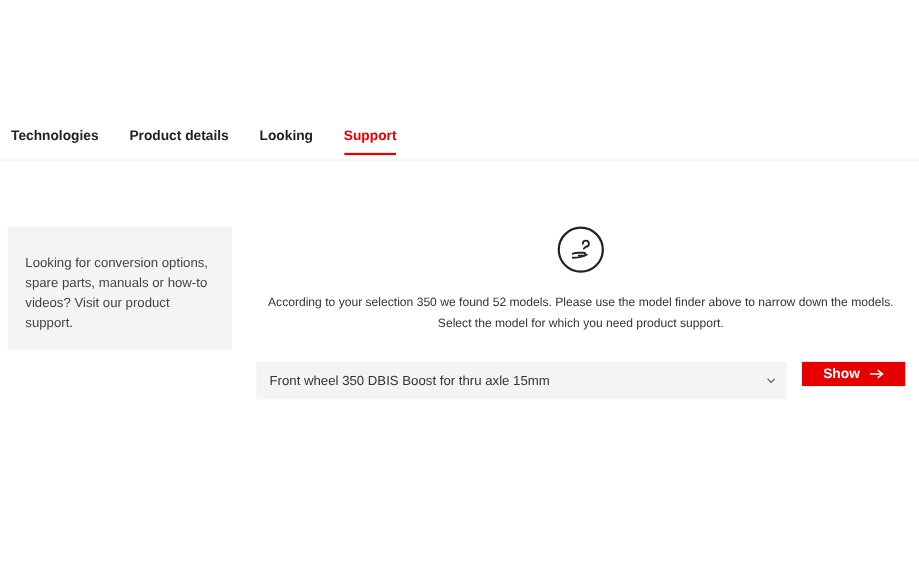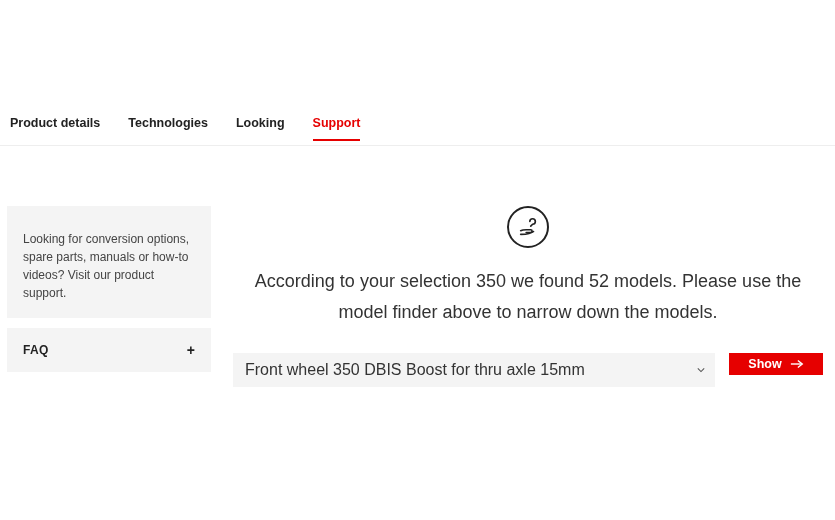--- a/index.html
+++ b/index.html
@@ -84,21 +84,21 @@
     width: 42px;
     height: 42px;
     border: 2px solid #222;
     border-radius: 50%;
     margin: 0 auto 18px auto;
     display: flex;
     align-items: center;
     justify-content: center;
   }
   .help-text {
-    font-size: 18px;
+    font-size: 11px;
     line-height: 1.7;
     color: #333;
     margin: 0 auto;
     max-width: 580px;
   }
   .selector-row {
     display: flex;
     gap: 14px;
     margin-top: 26px;
     justify-content: center;
@@ -108,21 +108,21 @@
   .model-select-wrap {
     position: relative;
     flex: 1;
   }
   .model-select {
     width: 100%;
     height: 34px;
     background: #f4f4f4;
     border: none;
     padding: 0 28px 0 12px;
-    font-size: 16px;
+    font-size: 12px;
     color: #333;
     appearance: none;
     cursor: pointer;
     text-align: left;
   }
   .chev {
     position: absolute;
     right: 10px;
     top: 50%;
     transform: translateY(-50%);
@@ -144,49 +144,44 @@
     cursor: pointer;
   }
   .arrow-right {
     width: 14px; height: 10px;
   }
 </style>
 </head>
 <body>
 
 <div class="tabs">
+  <div class="tab">Technologies</div>
   <div class="tab">Product details</div>
-  <div class="tab">Technologies</div>
   <div class="tab">Looking</div>
   <div class="tab active">Support</div>
 </div>
 
 <div class="main">
   <div class="sidebar">
     <div class="accordion-item">
       <div class="accordion-body">Looking for conversion options, spare parts, manuals or how-to videos? Visit our product support.</div>
-    </div>
-    <div class="accordion-item" style="padding:14px 16px;">
-      <div class="accordion-header">
-        <span class="accordion-title">FAQ</span>
-        <span class="accordion-sign">+</span>
-      </div>
     </div>
   </div>
 
   <div class="content">
     <div class="icon-circle">
       <svg width="22" height="22" viewBox="0 0 24 24" fill="none" stroke="#222" stroke-width="1.8" stroke-linecap="round" stroke-linejoin="round">
         <path d="M14 6 a3 3 0 1 1 3 3 l-2 2"></path>
         <path d="M4 16 c2 -1 4 -1 6 -1 h5 a1.5 1.5 0 0 1 0 3 h-5"></path>
         <path d="M4 20 c3 0 6 0 9 -1 l5 -2"></path>
       </svg>
     </div>
     <div class="help-text">
       <div>According to your selection 350 we found 52 models. Please use the model finder above to narrow down the models.</div>
+      <div>Select the model for which you need product support.</div>
     </div>
     <div class="selector-row">
       <div class="model-select-wrap">
         <button class="model-select">Front wheel 350 DBIS Boost for thru axle 15mm</button>
         <svg class="chev" viewBox="0 0 10 10">
             <path d="M1 3 L5 7 L9 3" fill="none" stroke="#555" stroke-width="1.3"></path>
           </svg>
       </div>
       <button class="show-btn">
         <span>Show</span>

